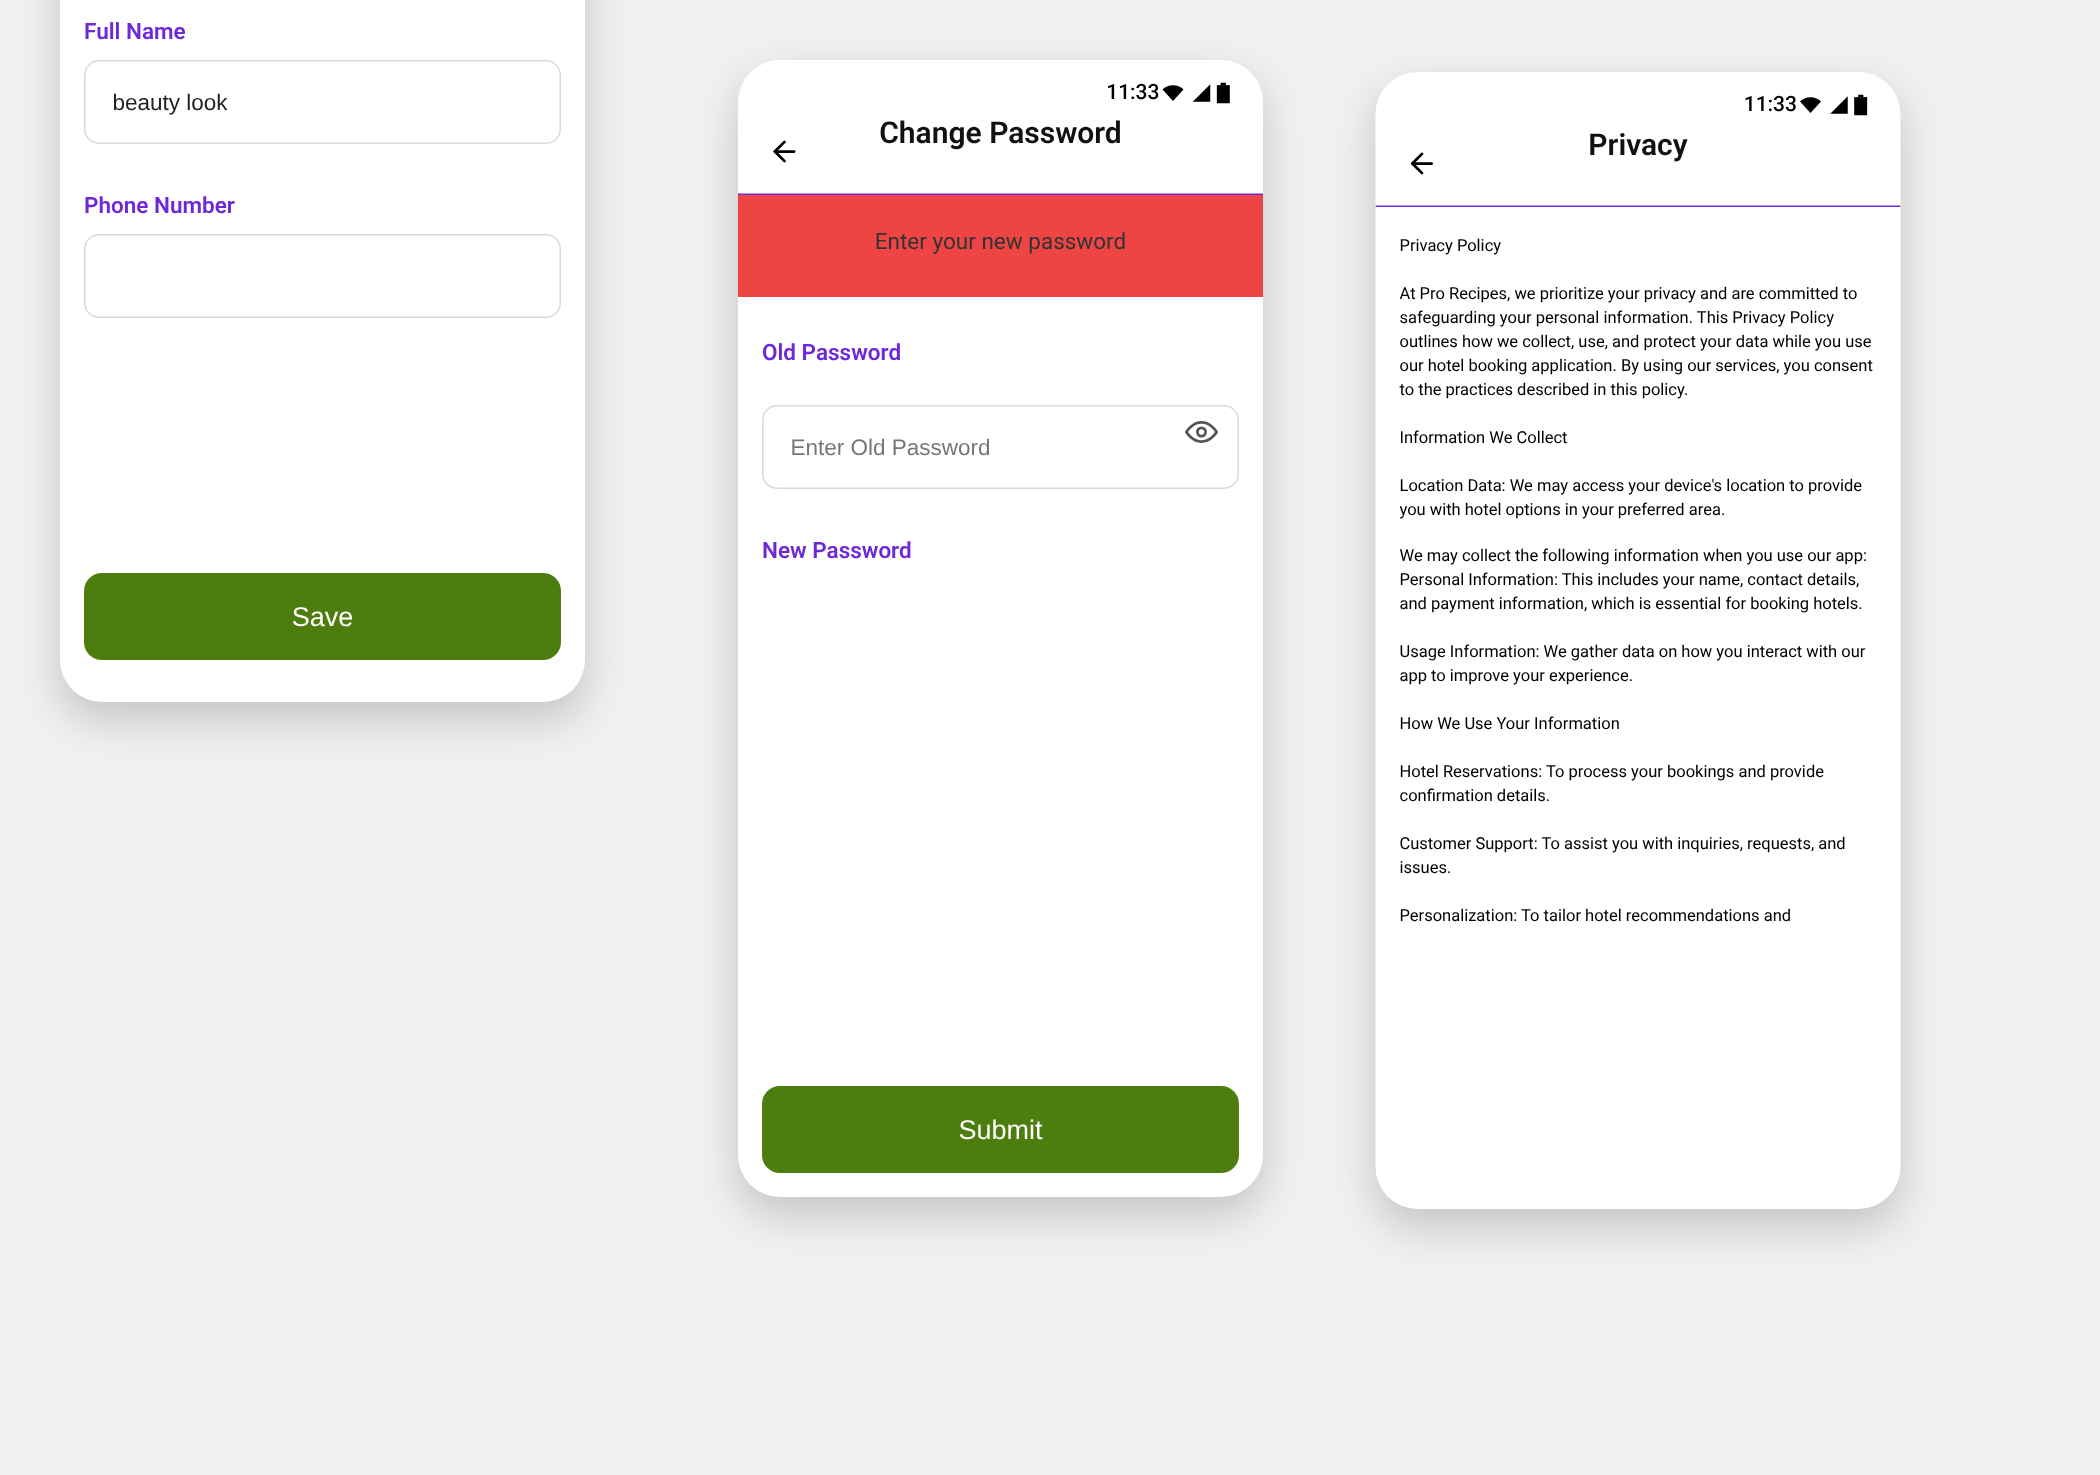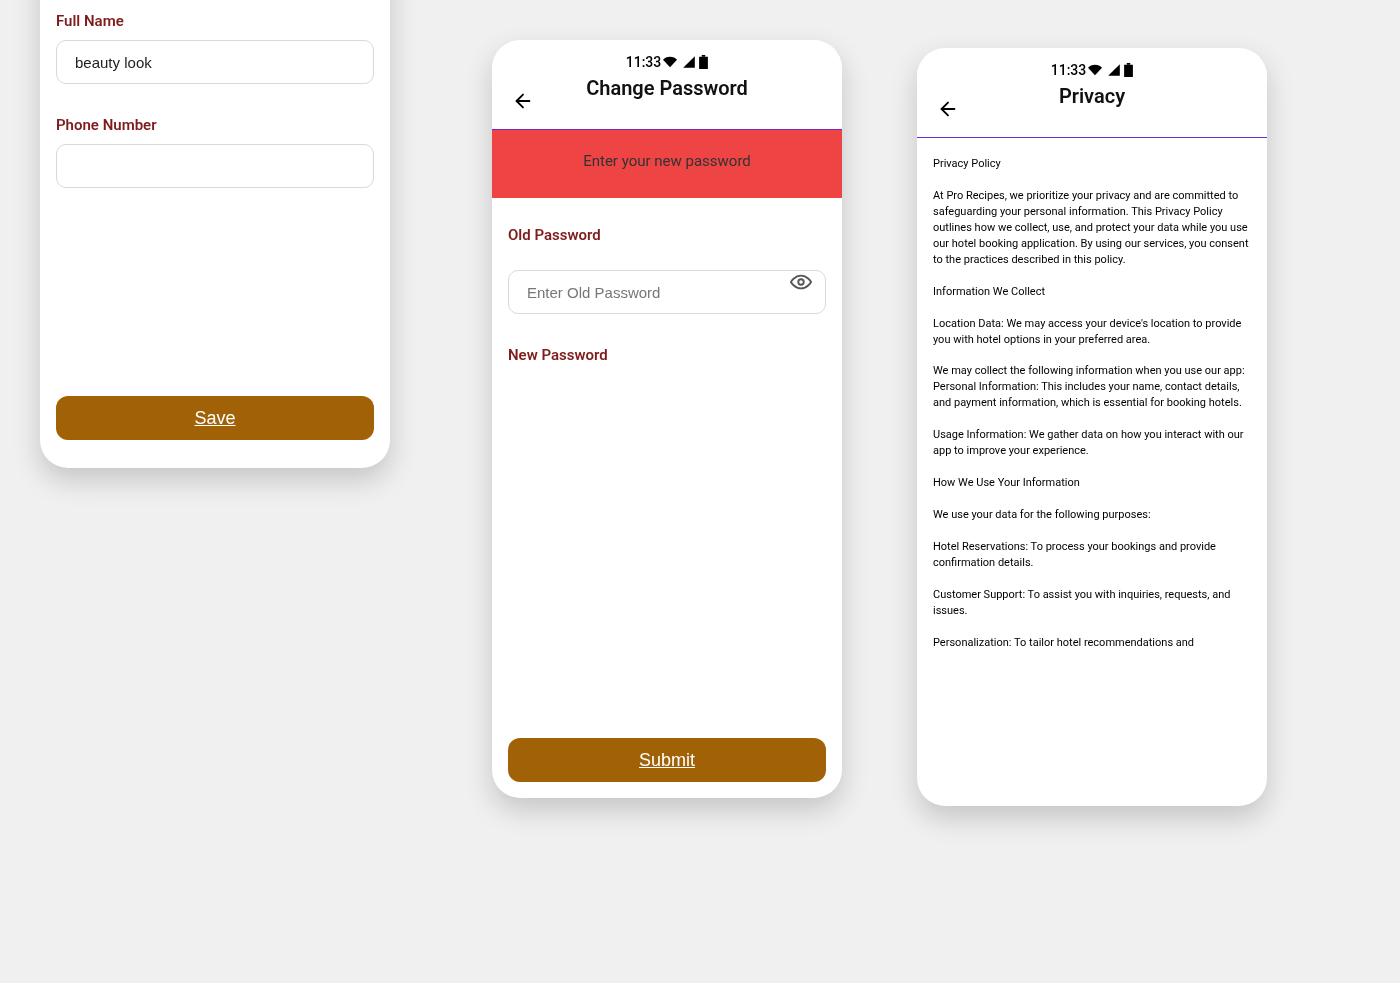--- a/index.html
+++ b/index.html
@@ -37,21 +37,21 @@
     left: 917px;
     top: 48px;
     height: 758px;
   }
 
   
   .statusbar {
     height: 28px;
     display: flex;
     align-items: center;
-    justify-content: center;
+    justify-content: flex-end;
     padding: 0 22px;
     font-size: 14px;
     font-weight: 500;
     color: #000;
     margin-top: 8px;
   }
   .status-icons { display:flex; align-items:center; gap:2px; }
   .status-icons svg { display:block; }
 
   
@@ -75,27 +75,27 @@
     font-size: 20px;
     font-weight: 600;
     color: #111;
   }
 
   
   .section-pad { padding: 0 16px; }
   .label {
     font-size: 15px;
     font-weight: 600;
-    color: #7f1d1d;
+    color: #6d28d9;
     margin-bottom: 10px;
     margin-top: 14px;
   }
   .input {
     width: 100%;
-    height: 44px;
+    height: 56px;
     border: 1px solid #d9d9d9;
     border-radius: 10px;
     padding: 0 18px;
     font-size: 15px;
     color: #222;
     outline: none;
     background:#fff;
   }
   .input::placeholder { color:#777; }
   .input-wrap { position: relative; }
@@ -103,29 +103,28 @@
     position:absolute;
     right:14px;
     top:50%;
     transform:translateY(-50%);
     cursor:pointer;
     color:#555;
   }
 
   .btn-primary {
     width: calc(100% - 0px);
-    height: 44px;
+    height: 58px;
     border: none;
     border-radius: 12px;
-    background: #a16207;
+    background: #4d7c0f;
     color: #fff;
     font-size: 18px;
     font-weight: 500;
     cursor: pointer;
-    text-decoration: underline;
   }
 
   
   .p1-inner { padding-top: 288px; }
   .p1 .btn-row { padding: 0 16px; position:absolute; bottom:28px; left:0; right:0; }
 
   
   .instruction {
     text-align:center;
     font-size:15px;
@@ -241,18 +240,17 @@
   </div>
   <div class="policy">
     <p>Privacy Policy</p>
     <p>At Pro Recipes, we prioritize your privacy and are committed to safeguarding your personal information. This Privacy Policy outlines how we collect, use, and protect your data while you use our hotel booking application. By using our services, you consent to the practices described in this policy.</p>
     <p>Information We Collect</p>
     <p>Location Data: We may access your device's location to provide you with hotel options in your preferred area.</p>
     <p>We may collect the following information when you use our app:
 Personal Information: This includes your name, contact details, and payment information, which is essential for booking hotels.</p>
     <p>Usage Information: We gather data on how you interact with our app to improve your experience.</p>
     <p>How We Use Your Information</p>
-    <p>We use your data for the following purposes:</p>
     <p>Hotel Reservations: To process your bookings and provide confirmation details.</p>
     <p>Customer Support: To assist you with inquiries, requests, and issues.</p>
     <p>Personalization: To tailor hotel recommendations and</p>
   </div>
 </div>
 
 </body></html>

